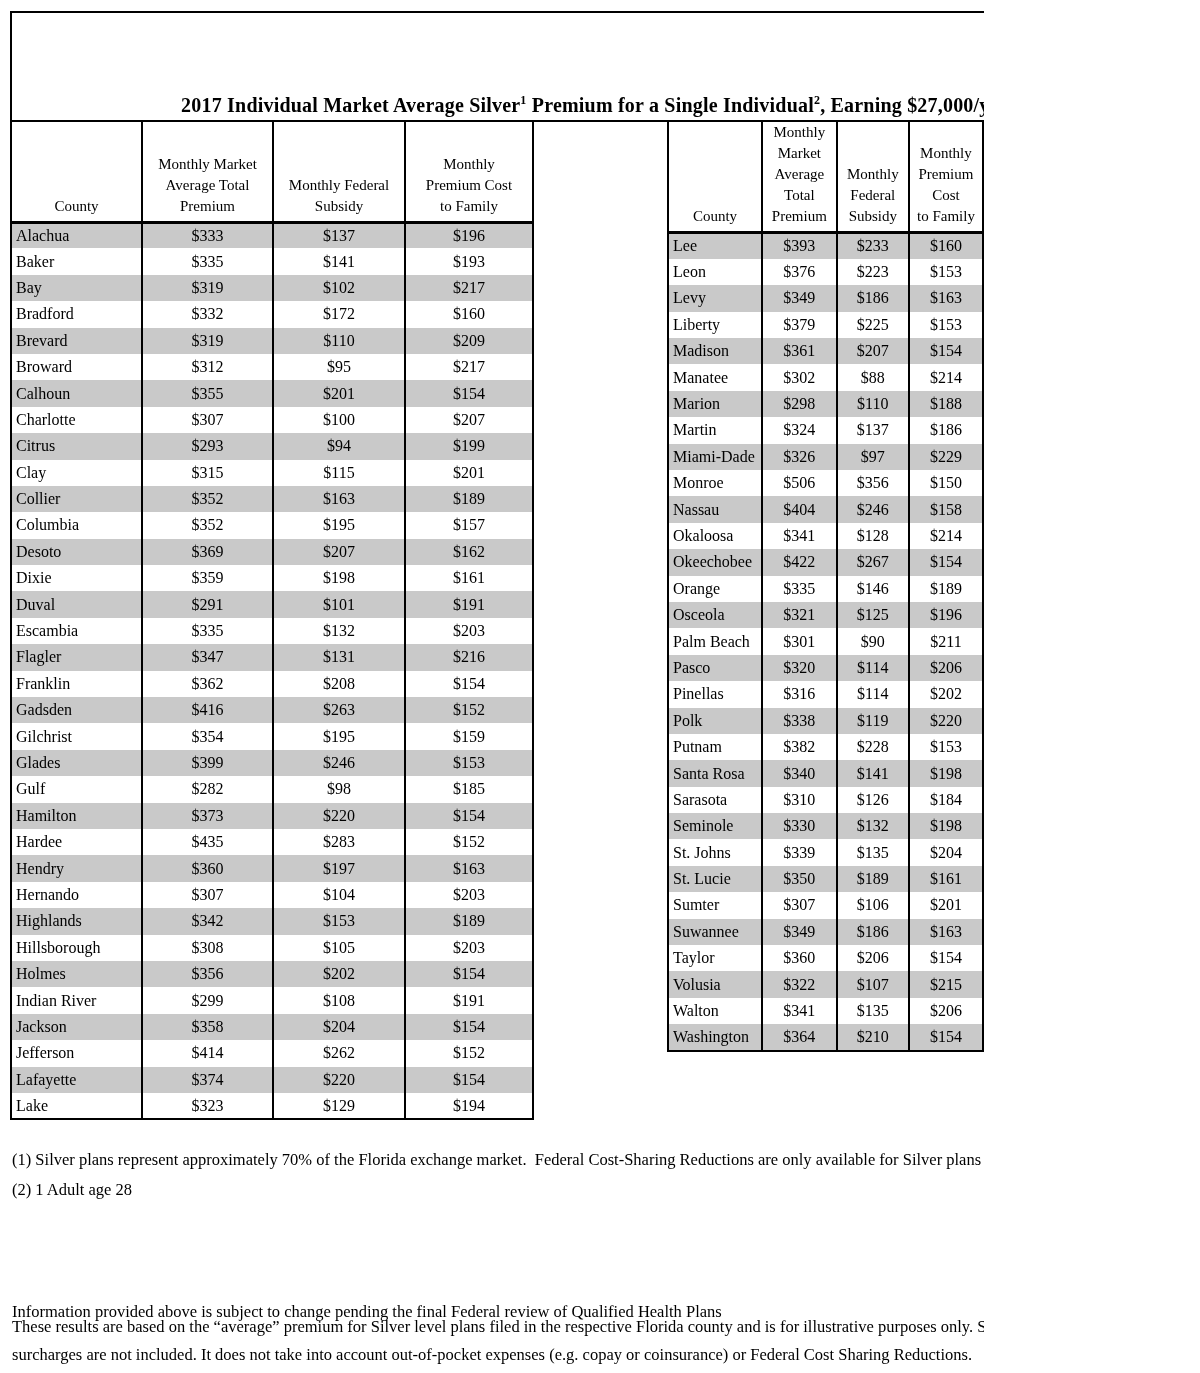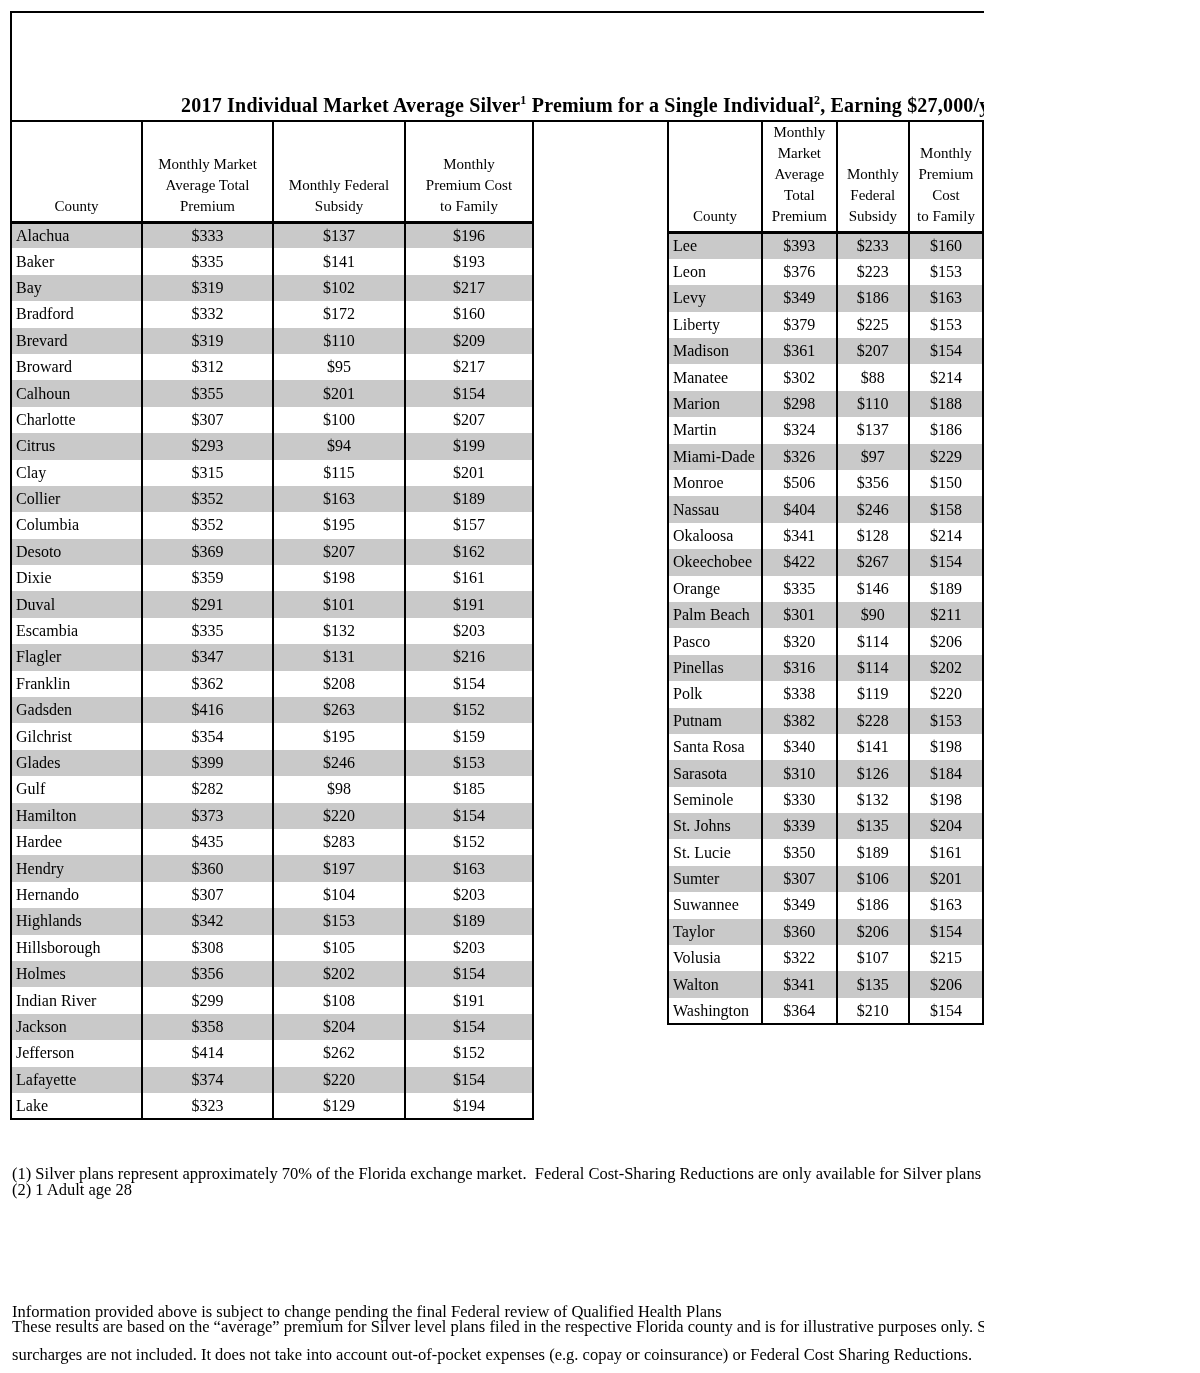--- a/index.html
+++ b/index.html
@@ -80,21 +80,21 @@
   }
   .county-table tbody tr:nth-child(odd) td {
     background: var(--row-shade, #c9c9c9);
   }
   .note {
     position: absolute;
     left: 12px;
     font-size: 16.5px;
     white-space: pre-wrap;
   }
-  #footnote-1 { top: 1150px; width: 1180px; margin-top: 14px; }
+  #footnote-1 { top: 1150px; width: 1180px; }
   #footnote-2 { top: 1180px; width: 1180px; }
   #disclaimer-1 { top: 1261px; width: 1180px; margin-top: 41px; }
   #disclaimer-2 { top: 1313px; width: 1180px; line-height: 28px; }
 </style>
 </head>
 <body>
 
 <div class="page">
 
   <div class="title-box">
@@ -428,20 +428,26 @@
           <td class="val">$267</td>
           <td class="val">$154</td>
         </tr>
         <tr>
           <td class="county">Orange</td>
           <td class="val">$335</td>
           <td class="val">$146</td>
           <td class="val">$189</td>
         </tr>
         <tr>
+          <td class="county">Osceola</td>
+          <td class="val">$321</td>
+          <td class="val">$125</td>
+          <td class="val">$196</td>
+        </tr>
+        <tr>
           <td class="county">Palm Beach</td>
           <td class="val">$301</td>
           <td class="val">$90</td>
           <td class="val">$211</td>
         </tr>
         <tr>
           <td class="county">Pasco</td>
           <td class="val">$320</td>
           <td class="val">$114</td>
           <td class="val">$206</td>

